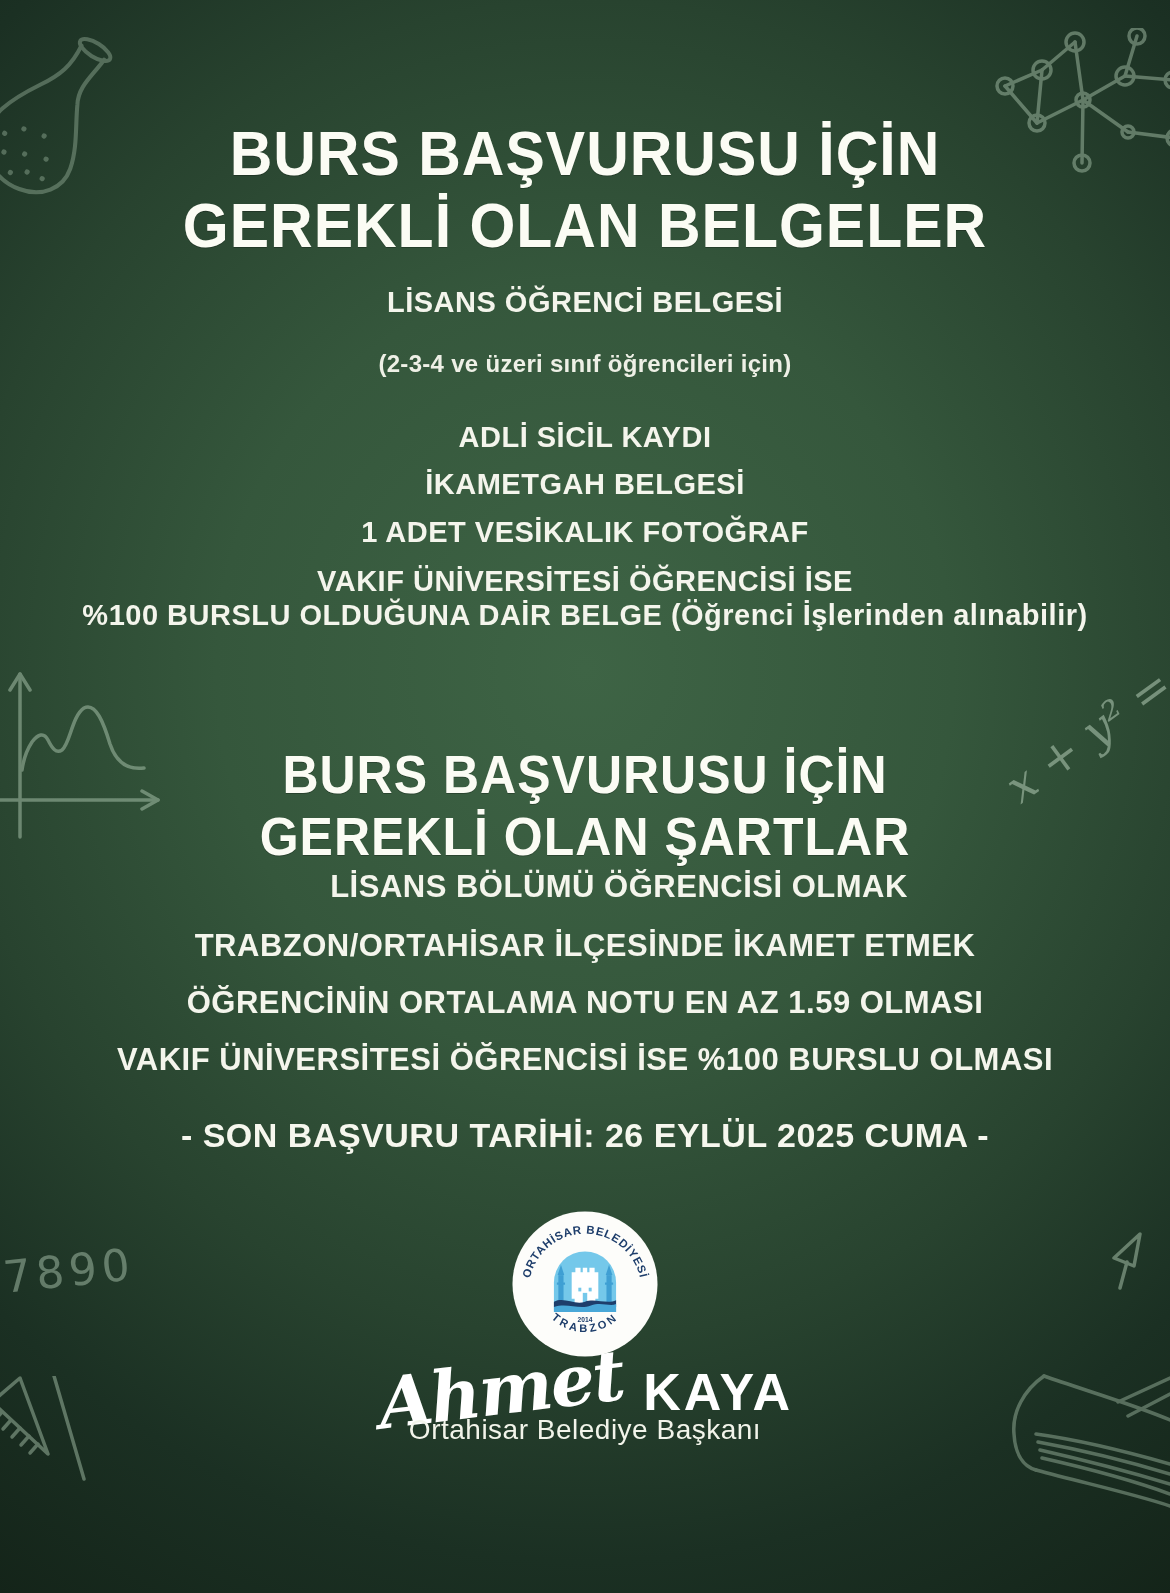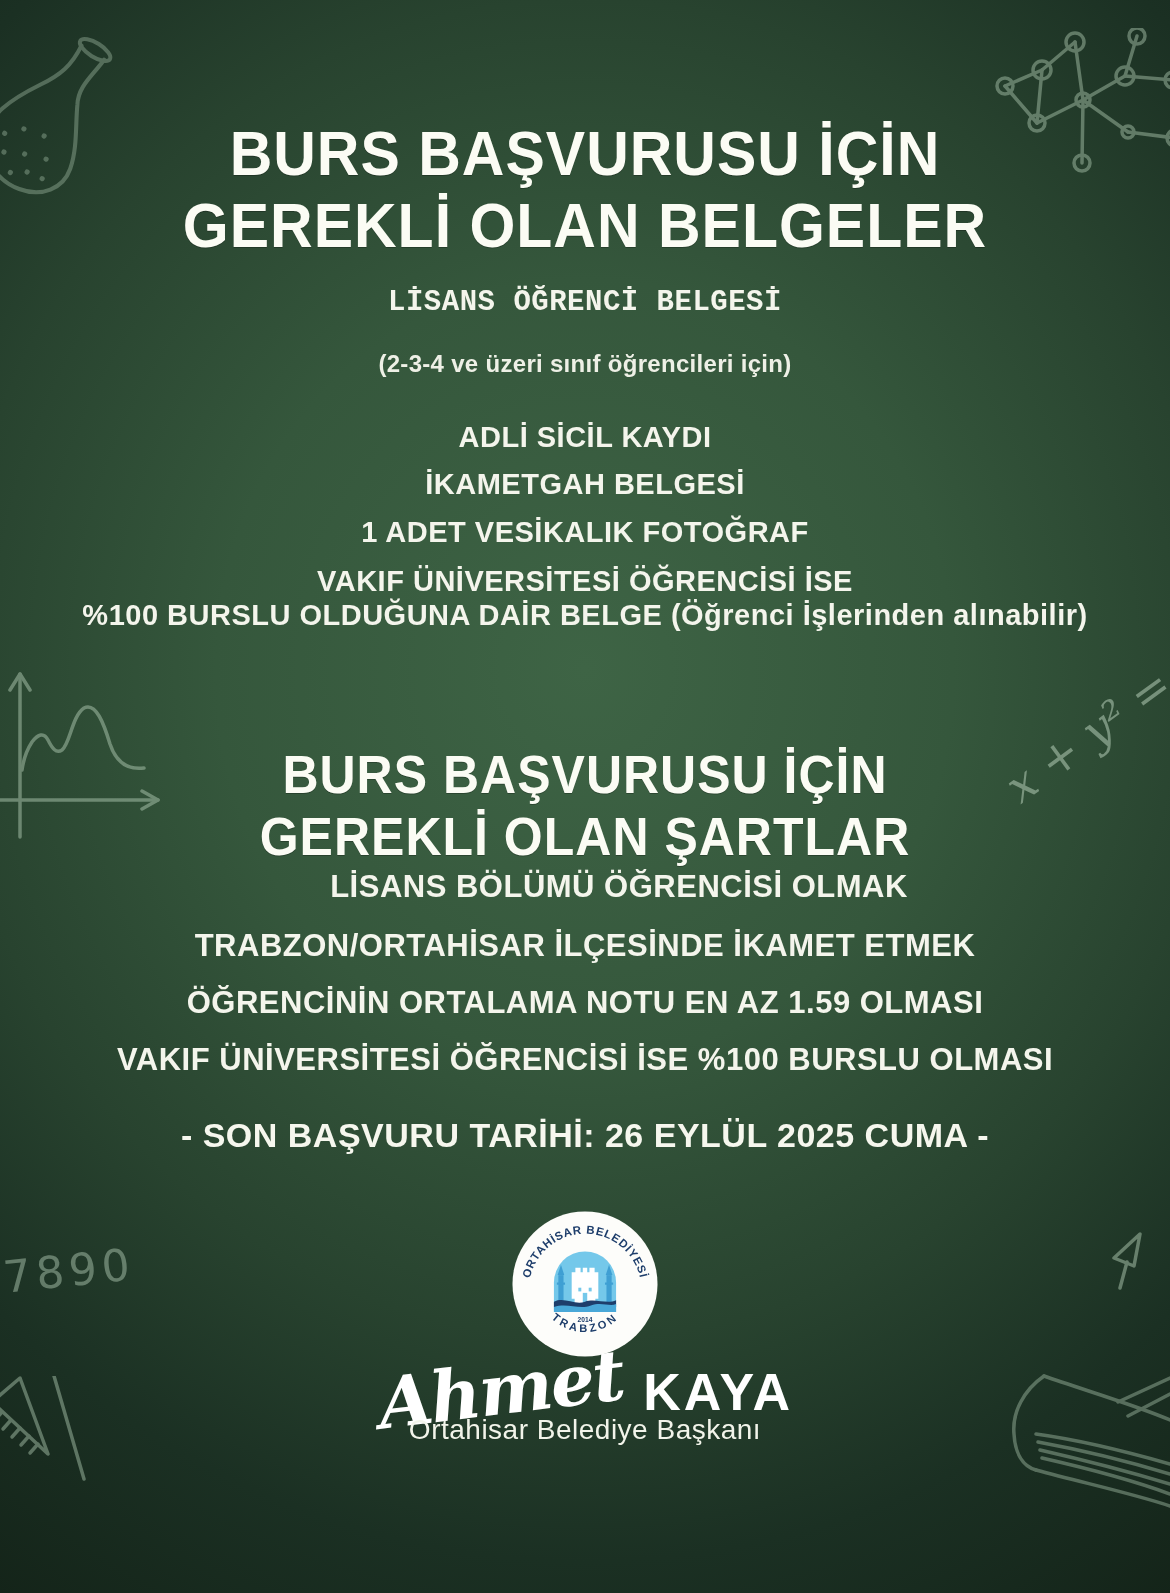--- a/index.html
+++ b/index.html
@@ -148,21 +148,21 @@
         <path d="M140,44 L182,22"></path>
       </g>
     </svg>
   </div>
 
   <div class="center-text big-title title-docs">
     <div>BURS BAŞVURUSU İÇİN</div>
     <div>GEREKLİ OLAN BELGELER</div>
   </div>
 
-  <div class="center-text doc-item" style="top:286px;font-family:Liberation Mono, monospace;">LİSANS ÖĞRENCİ BELGESİ</div>
+  <div class="center-text doc-item" style="top:286px;">LİSANS ÖĞRENCİ BELGESİ</div>
 
   <div class="center-text" style="top:348px;">
     <div class="doc-note">(2-3-4 ve üzeri sınıf öğrencileri için)</div>
   </div>
 
   <div class="center-text doc-item" style="top:468px;">İKAMETGAH BELGESİ</div>
 
   <div class="center-text doc-item" style="top:421px;">ADLİ SİCİL KAYDI</div>
 
   <div class="center-text doc-item" style="top:516px;">1 ADET VESİKALIK FOTOĞRAF</div>

